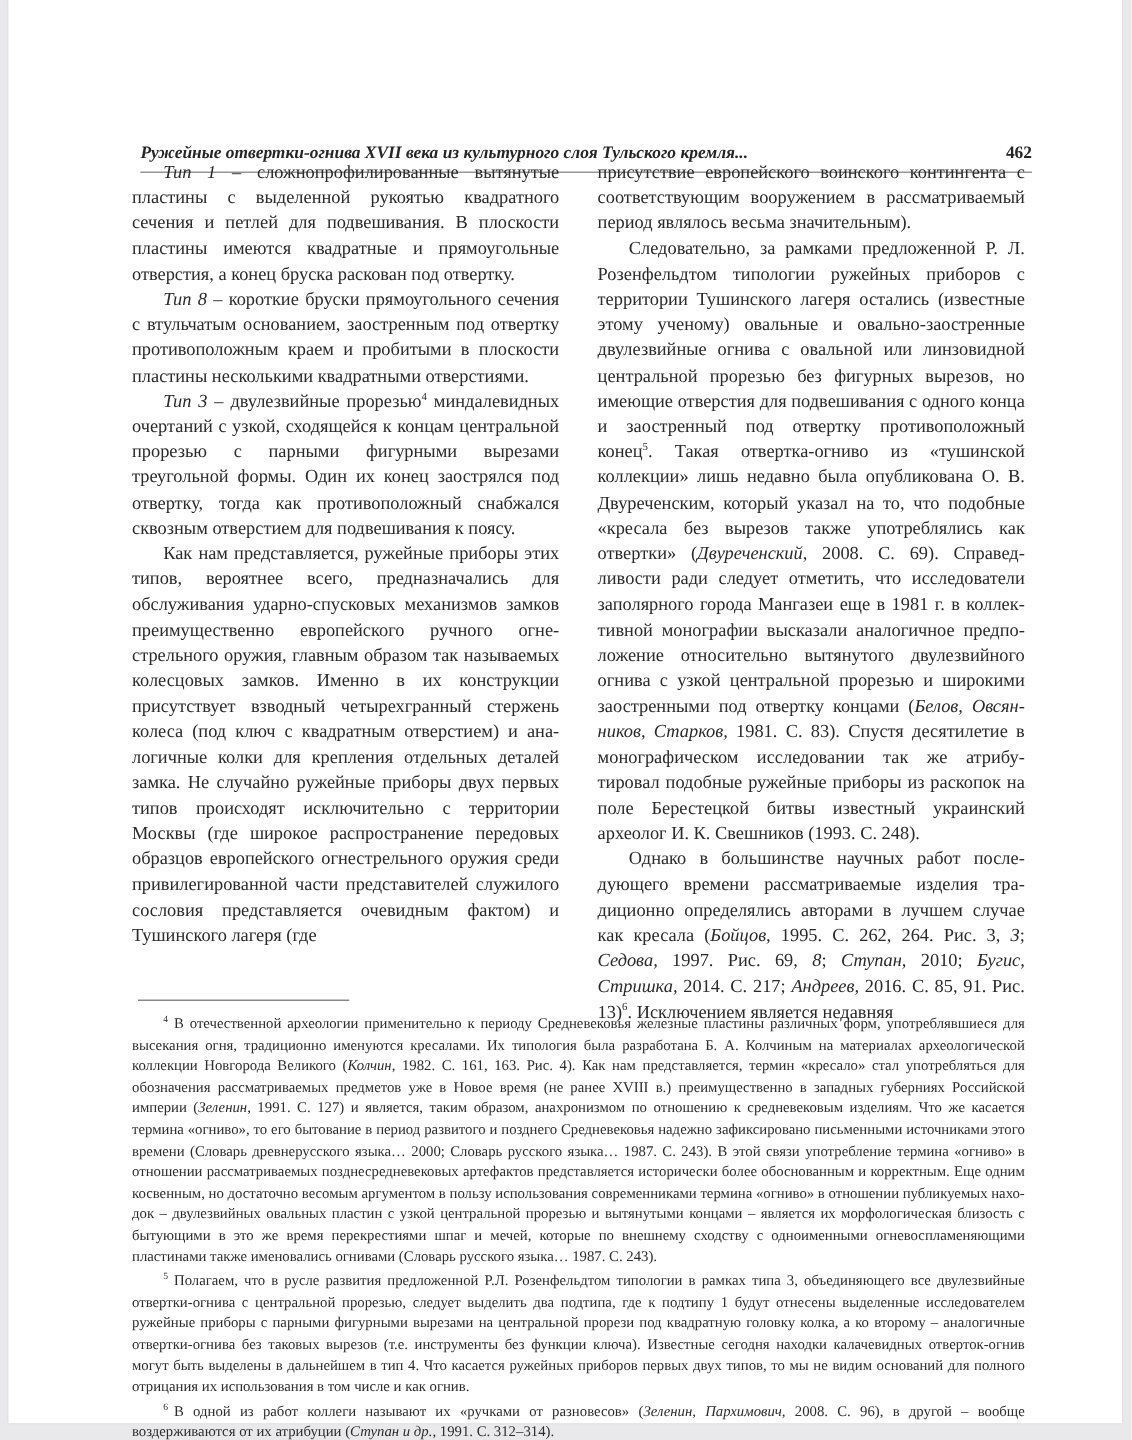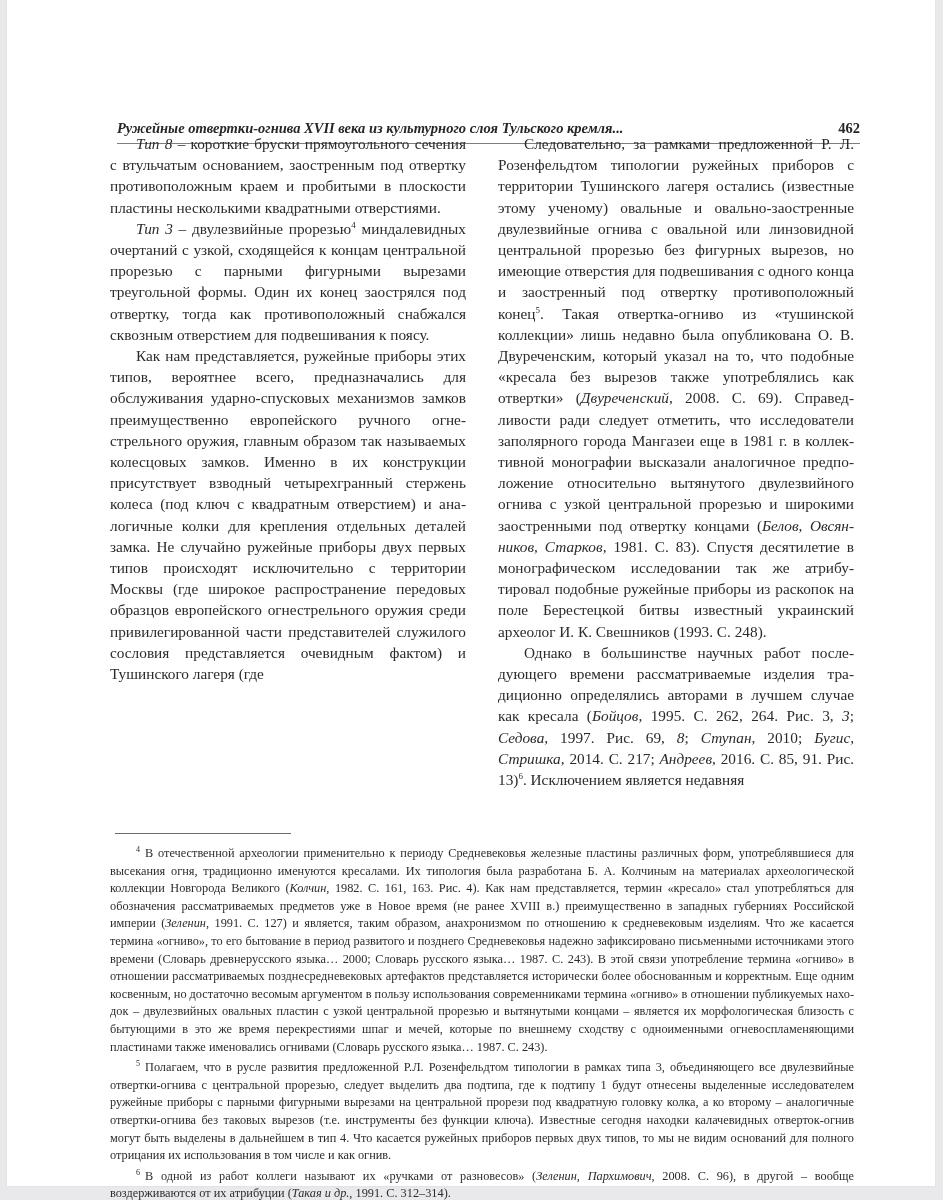--- a/index.html
+++ b/index.html
@@ -47,31 +47,33 @@
 <body>
 
 <div class="page">
 
   <div class="running-head">
     <span class="title">Ружейные отвертки-огнива XVII века из культурного слоя Тульского кремля...</span>
     <span>462</span>
   </div>
 
   <div class="col left" style="left:103px;">
+    <p class="ind"><i>Тип 1</i><span> – сложнопрофилированные вытянутые пластины с выделенной рукоятью квадратного сечения и петлей для подвешивания. В плоскости пластины имеются квадратные и прямоугольные отверстия, а конец бруска раскован под отвертку.</span></p>
     <p class="ind"><i>Тип 8</i><span> – короткие бруски прямоугольного сече­ния с втульчатым основанием, заостренным под отвертку противоположным краем и пробитыми в плоскости пластины несколькими квадратными отверстиями.</span></p>
     <p class="ind"><i>Тип 3</i><span> – двулезвийные прорезью</span><sup>4</sup><span> миндалевидных очертаний с узкой, сходящейся к концам централь­ной прорезью с парными фигурными вырезами треугольной формы. Один их конец заострялся под отвертку, тогда как противоположный снабжался сквозным отверстием для подвешивания к поясу.</span></p>
     <p class="ind"><span>Как нам представляется, ружейные приборы этих типов, вероятнее всего, предназначались для обслуживания ударно-спусковых механизмов зам­ков преимущественно европейского ручного огне­стрельного оружия, главным образом так называе­мых колесцовых замков. Именно в их конструкции присутствует взводный четырехгранный стержень колеса (под ключ с квадратным отверстием) и ана­логичные колки для крепления отдельных дета­лей замка. Не случайно ружейные приборы двух первых типов происходят исключительно с тер­ритории Москвы (где широкое распространение передовых образцов европейского огнестрельно­го оружия среди привилегированной части пред­ставителей служилого сословия представляется очевидным фактом) и Тушинского лагеря (где</span></p>
   </div>
 
   <div class="col right" style="left:491px;">
+    <p><span>присутствие европейского воинского контингента с соответствующим вооружением в рассматривае­мый период являлось весьма значительным).</span></p>
     <p class="ind"><span>Следовательно, за рамками предложенной Р. Л. Розенфельдтом типологии ружейных приборов с территории Тушинского лагеря остались (извест­ные этому ученому) овальные и овально-заострен­ные двулезвийные огнива с овальной или линзовид­ной центральной прорезью без фигурных вырезов, но имеющие отверстия для подвешивания с одного конца и заостренный под отвертку противополож­ный конец</span><sup>5</sup><span>. Такая отвертка-огниво из «тушинской коллекции» лишь недавно была опубликована О. В. Двуреченским, который указал на то, что по­добные «кресала без вырезов также употреблялись как отвертки» (</span><i>Двуреченский</i><span>, 2008. С. 69). Справед­ливости ради следует отметить, что исследователи заполярного города Мангазеи еще в 1981 г. в коллек­тивной монографии высказали аналогичное предпо­ложение относительно вытянутого двулезвийного огнива с узкой центральной прорезью и широкими заостренными под отвертку концами (</span><i>Белов, Овсян­ников, Старков,</i><span> 1981. С. 83). Спустя десятилетие в монографическом исследовании так же атрибу­тировал подобные ружейные приборы из раскопок на поле Берестецкой битвы известный украинский археолог И. К. Свешников (1993. С. 248).</span></p>
     <p class="ind"><span>Однако в большинстве научных работ после­дующего времени рассматриваемые изделия тра­диционно определялись авторами в лучшем слу­чае как кресала (</span><i>Бойцов,</i><span> 1995. С. 262, 264. Рис. 3, </span><i>3</i><span>; </span><i>Седова,</i><span> 1997. Рис. 69, </span><i>8</i><span>; </span><i>Ступан,</i><span> 2010; </span><i>Бугис, Стришка,</i><span> 2014. С. 217; </span><i>Андреев,</i><span> 2016. С. 85, 91. Рис. 13)</span><sup>6</sup><span>. Исключением является недавняя</span></p>
   </div>
 
   <div class="fn-rule" style="left:108px;"></div>
 
   <div class="footnotes" style="left:103px;">
     <p><sup>4</sup><span>В отечественной археологии применительно к периоду Средневековья железные пластины различных форм, употре­блявшиеся для высекания огня, традиционно именуются кресалами. Их типология была разработана Б. А. Колчиным на ма­териалах археологической коллекции Новгорода Великого (</span><i>Колчин</i><span>, 1982. С. 161, 163. Рис. 4). Как нам представляется, термин «кресало» стал употребляться для обозначения рассматриваемых предметов уже в Новое время (не ранее XVIII в.) преимуще­ственно в западных губерниях Российской империи (</span><i>Зеленин</i><span>, 1991. С. 127) и является, таким образом, анахронизмом по от­ношению к средневековым изделиям. Что же касается термина «огниво», то его бытование в период развитого и позднего Средневековья надежно зафиксировано письменными источниками этого времени (Словарь древнерусского языка… 2000; Словарь русского языка… 1987. С. 243). В этой связи употребление термина «огниво» в отношении рассматриваемых позд­несредневековых артефактов представляется исторически более обоснованным и корректным. Еще одним косвенным, но до­статочно весомым аргументом в пользу использования современниками термина «огниво» в отношении публикуемых нахо­док – двулезвийных овальных пластин с узкой центральной прорезью и вытянутыми концами – является их морфологическая близость с бытующими в это же время перекрестиями шпаг и мечей, которые по внешнему сходству с одноименными огнево­спламеняющими пластинами также именовались огнивами (Словарь русского языка… 1987. С. 243).</span></p>
     <p><sup>5</sup><span>Полагаем, что в русле развития предложенной Р.Л. Розенфельдтом типологии в рамках типа 3, объединяющего все дву­лезвийные отвертки-огнива с центральной прорезью, следует выделить два подтипа, где к подтипу 1 будут отнесены выделен­ные исследователем ружейные приборы с парными фигурными вырезами на центральной прорези под квадратную головку колка, а ко второму – аналогичные отвертки-огнива без таковых вырезов (т.е. инструменты без функции ключа). Известные сегодня находки калачевидных отверток-огнив могут быть выделены в дальнейшем в тип 4. Что касается ружейных приборов первых двух типов, то мы не видим оснований для полного отрицания их использования в том числе и как огнив.</span></p>
-    <p><sup>6</sup><span>В одной из работ коллеги называют их «ручками от разновесов» (</span><i>Зеленин, Пархимович</i><span>, 2008. С. 96), в другой – вообще воздерживаются от их атрибуции (</span><i>Такая и др.</i><span>, 1991. С. 312–314).</span></p>
+    <p><sup>6</sup><span>В одной из работ коллеги называют их «ручками от разновесов» (</span><i>Зеленин, Пархимович</i><span>, 2008. С. 96), в другой – вообще воздерживаются от их атрибуции (</span><i>Ступан и др.</i><span>, 1991. С. 312–314).</span></p>
   </div>
 
 </div>
 
 </body></html>

